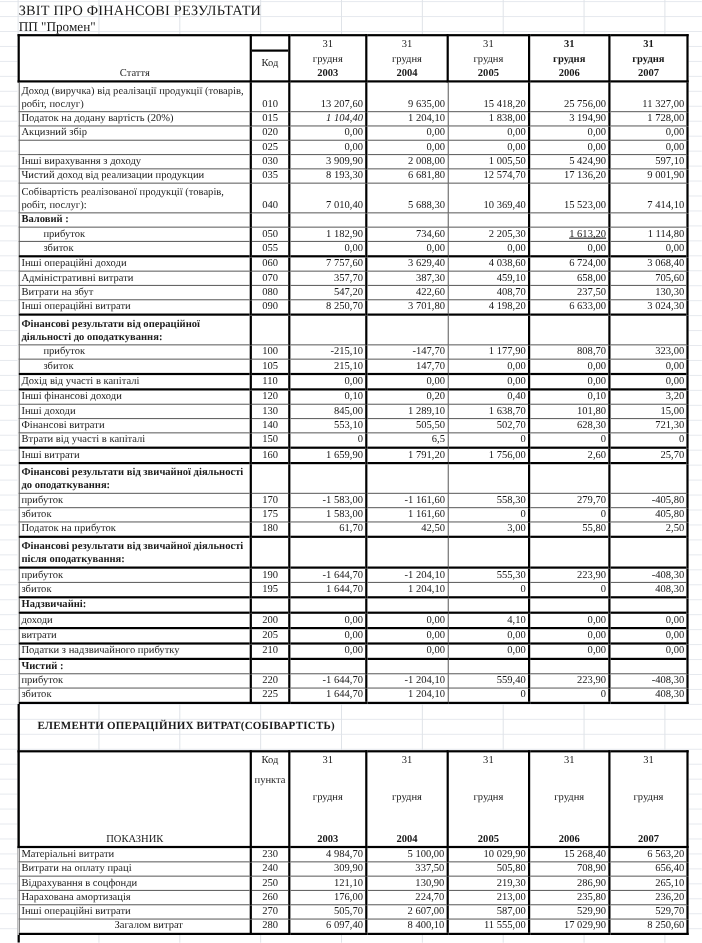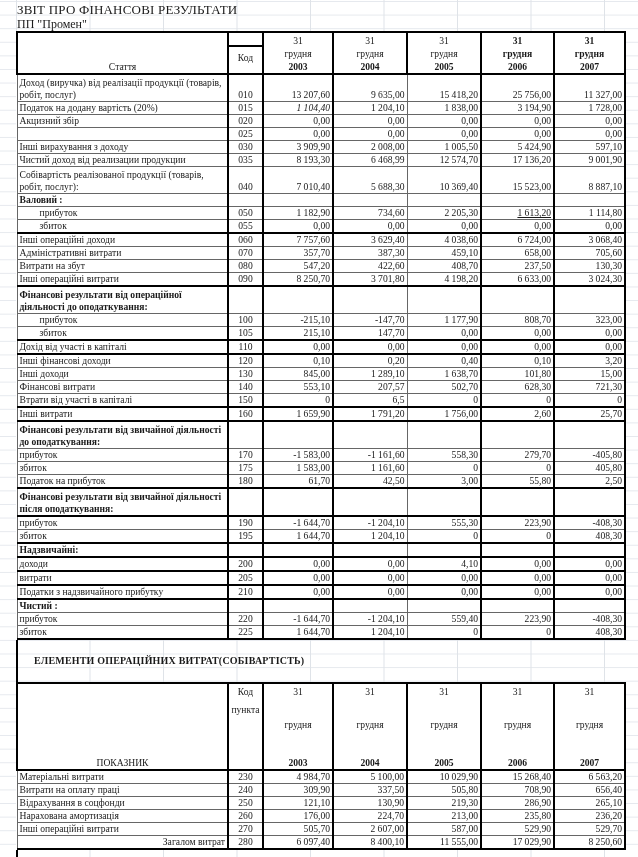--- a/index.html
+++ b/index.html
@@ -129,33 +129,33 @@
         <td class="num" style="border-left: 2px solid rgb(0, 0, 0);">3 909,90</td>
         <td class="num" style="border-left: 2px solid rgb(0, 0, 0);">2 008,00</td>
         <td class="num">1 005,50</td>
         <td class="num" style="border-left: 2px solid rgb(0, 0, 0);">5 424,90</td>
         <td class="num" style="border-left: 2px solid rgb(0, 0, 0); border-right: 2px solid rgb(0, 0, 0); font-family: Liberation Serif, serif;">597,10</td>
       </tr>
       <tr>
         <td class="lbl">Чистий доход  від реализации продукции</td>
         <td class="code">035</td>
         <td class="num" style="border-left: 2px solid rgb(0, 0, 0);">8 193,30</td>
-        <td class="num" style="border-left: 2px solid rgb(0, 0, 0);">6 468,99</td>
+        <td class="num" style="border-left: 2px solid rgb(0, 0, 0);">6 681,80</td>
         <td class="num">12 574,70</td>
         <td class="num" style="border-left: 2px solid rgb(0, 0, 0);">17 136,20</td>
         <td class="num" style="border-left: 2px solid rgb(0, 0, 0); border-right: 2px solid rgb(0, 0, 0);">9 001,90</td>
       </tr>
       <tr>
         <td class="lbl wrap" style="height: 26px;">Собівартість реалізованої продукції (товарів, робіт, послуг):</td>
         <td class="code">040</td>
         <td class="num" style="border-left: 2px solid rgb(0, 0, 0);">7 010,40</td>
         <td class="num" style="border-left: 2px solid rgb(0, 0, 0);">5 688,30</td>
         <td class="num">10 369,40</td>
         <td class="num" style="border-left: 2px solid rgb(0, 0, 0);">15 523,00</td>
-        <td class="num" style="border-left: 2px solid rgb(0, 0, 0); border-right: 2px solid rgb(0, 0, 0);">8 887,10</td>
+        <td class="num" style="border-left: 2px solid rgb(0, 0, 0); border-right: 2px solid rgb(0, 0, 0);">7 414,10</td>
       </tr>
       <tr>
         <td class="lbl b">Валовий :</td>
         <td class="code"></td>
         <td class="num" style="border-left: 2px solid rgb(0, 0, 0);"></td>
         <td class="num" style="border-left: 2px solid rgb(0, 0, 0);"></td>
         <td class="num"></td>
         <td class="num" style="border-left: 2px solid rgb(0, 0, 0);"></td>
         <td class="num" style="border-left: 2px solid rgb(0, 0, 0); border-right: 2px solid rgb(0, 0, 0);"></td>
       </tr>
@@ -264,21 +264,21 @@
         <td class="num" style="border-left: 2px solid rgb(0, 0, 0);">845,00</td>
         <td class="num" style="border-left: 2px solid rgb(0, 0, 0);">1 289,10</td>
         <td class="num">1 638,70</td>
         <td class="num" style="border-left: 2px solid rgb(0, 0, 0);">101,80</td>
         <td class="num" style="border-left: 2px solid rgb(0, 0, 0); border-right: 2px solid rgb(0, 0, 0);">15,00</td>
       </tr>
       <tr>
         <td class="lbl">Фінансові витрати</td>
         <td class="code">140</td>
         <td class="num" style="border-left: 2px solid rgb(0, 0, 0);">553,10</td>
-        <td class="num" style="border-left: 2px solid rgb(0, 0, 0);">207,57</td>
+        <td class="num" style="border-left: 2px solid rgb(0, 0, 0);">505,50</td>
         <td class="num">502,70</td>
         <td class="num" style="border-left: 2px solid rgb(0, 0, 0);">628,30</td>
         <td class="num" style="border-left: 2px solid rgb(0, 0, 0); border-right: 2px solid rgb(0, 0, 0);">721,30</td>
       </tr>
       <tr>
         <td class="lbl">Втрати від участі в капіталі</td>
         <td class="code">150</td>
         <td class="num" style="border-left: 2px solid rgb(0, 0, 0);">0</td>
         <td class="num" style="border-left: 2px solid rgb(0, 0, 0);">6,5</td>
         <td class="num">0</td>
@@ -512,21 +512,21 @@
       <tr>
         <td class="lbl">Інші операційні витрати</td>
         <td class="code">270</td>
         <td class="num" style="border-left: 2px solid rgb(0, 0, 0);">505,70</td>
         <td class="num" style="border-left: 2px solid rgb(0, 0, 0);">2 607,00</td>
         <td class="num" style="border-left: 2px solid rgb(0, 0, 0);">587,00</td>
         <td class="num" style="border-left: 2px solid rgb(0, 0, 0);">529,90</td>
         <td class="num" style="border-left: 2px solid rgb(0, 0, 0); border-right: 2px solid rgb(0, 0, 0);">529,70</td>
       </tr>
       <tr>
-        <td class="lbl" style="text-align: right; padding-left: 28px; border-bottom: 2px solid rgb(0, 0, 0);">Загалом витрат</td>
+        <td class="lbl" style="text-align: center; padding-left: 28px; border-bottom: 2px solid rgb(0, 0, 0);">Загалом витрат</td>
         <td class="code" style="border-bottom: 2px solid rgb(0, 0, 0);">280</td>
         <td class="num" style="border-left: 2px solid rgb(0, 0, 0); border-bottom: 2px solid rgb(0, 0, 0);">6 097,40</td>
         <td class="num" style="border-left: 2px solid rgb(0, 0, 0); border-bottom: 2px solid rgb(0, 0, 0);">8 400,10</td>
         <td class="num" style="border-left: 2px solid rgb(0, 0, 0); border-bottom: 2px solid rgb(0, 0, 0);">11 555,00</td>
         <td class="num" style="border-left: 2px solid rgb(0, 0, 0); border-bottom: 2px solid rgb(0, 0, 0);">17 029,90</td>
         <td class="num" style="border-left: 2px solid rgb(0, 0, 0); border-right: 2px solid rgb(0, 0, 0); border-bottom: 2px solid rgb(0, 0, 0);">8 250,60</td>
       </tr>
     </tbody>
 </table>
 

